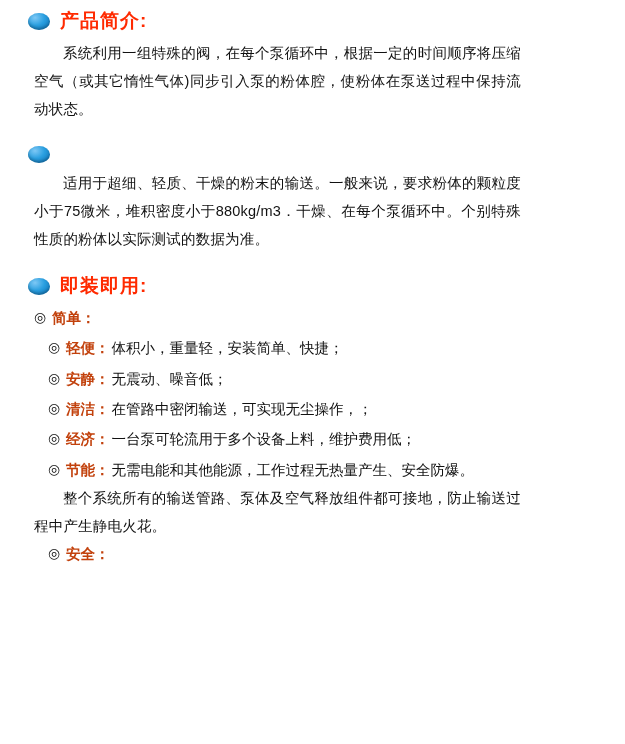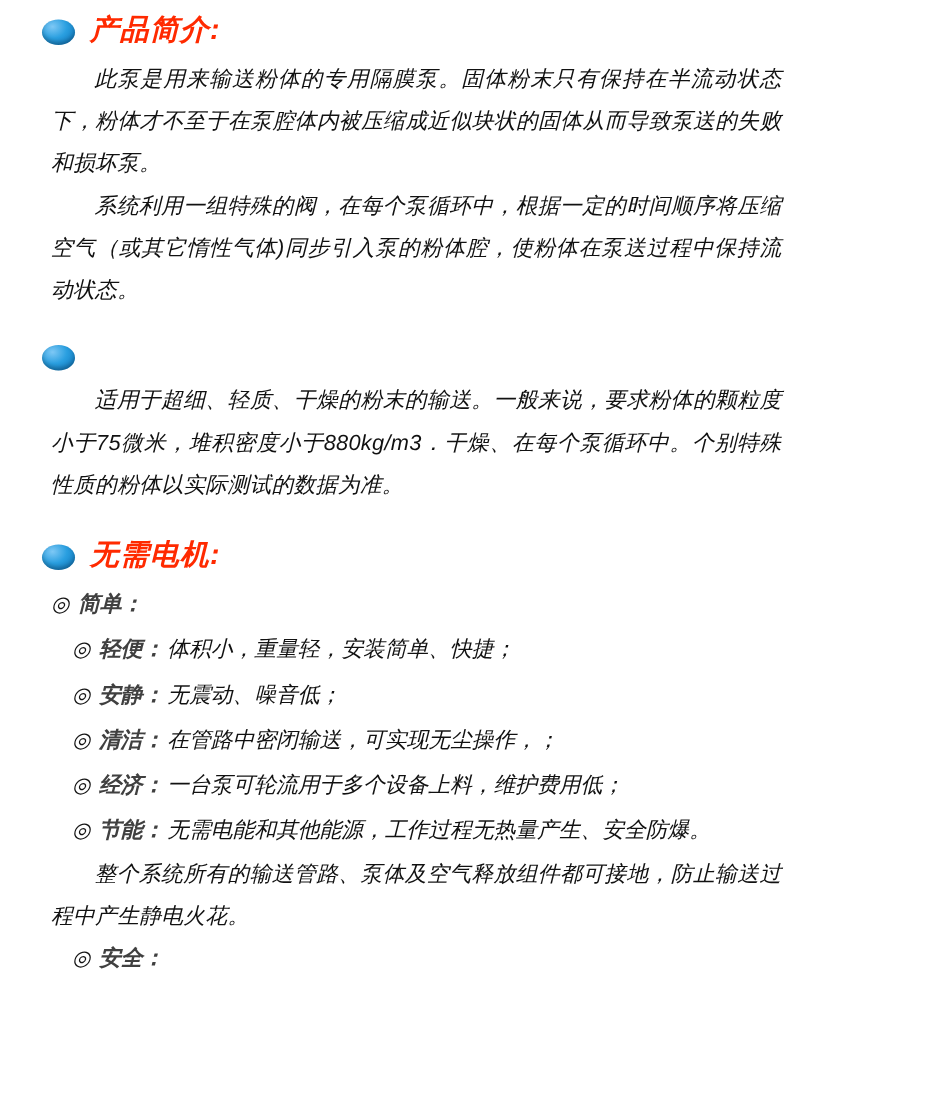--- a/index.html
+++ b/index.html
@@ -13,21 +13,20 @@
     font-family: "Liberation Sans", sans-serif;
     color: #1a1a1a;
     overflow: hidden;
   }
   .page {
     position: relative;
     width: 555px;
     height: 744px;
     padding: 0;
     box-sizing: border-box;
-    font-style: italic;
   }
 
   
   .section-head {
     display: flex;
     align-items: center;
     margin: 0 0 6px 0;
     padding: 0;
   }
   .bullet-icon {
@@ -76,21 +75,21 @@
   .feat-marker {
     flex: 0 0 auto;
     width: 18px;
     color: #111111;
     font-size: 14px;
     line-height: 1.95;
     text-align: left;
   }
   .feat-label {
     flex: 0 0 auto;
-    color: #404040;
+    color: #c2410c;
     font-weight: bold;
     font-size: 14.5px;
     line-height: 1.95;
     padding-right: 2px;
   }
   .feat-text {
     flex: 1 1 auto;
     color: #111111;
     line-height: 1.95;
   }
@@ -101,37 +100,36 @@
 
 <div class="page">
 
   <div class="block-gap-sm"></div>
 
   <div class="section-head">
     <span class="bullet-icon"></span>
     <span class="section-title">产品简介:</span>
   </div>
 
-  <p class="para">此泵是用来输送粉体的专用隔膜泵。固体粉末只有保持在半流动状态下，粉体才不至于在泵腔体内被压缩成近似块状的固体从而导致泵送的失败和损坏泵。</p>
 
   <p class="para">系统利用一组特殊的阀，在每个泵循环中，根据一定的时间顺序将压缩空气（或其它惰性气体)同步引入泵的粉体腔，使粉体在泵送过程中保持流动状态。</p>
 
   <div class="block-gap-md"></div>
 
   <div class="section-head">
     <span class="bullet-icon"></span>
   </div>
 
   <p class="para">适用于超细、轻质、干燥的粉末的输送。一般来说，要求粉体的颗粒度小于75微米，堆积密度小于880kg/m3．干燥、在每个泵循环中。个别特殊性质的粉体以实际测试的数据为准。</p>
 
   <div class="block-gap-md"></div>
 
   <div class="section-head">
     <span class="bullet-icon"></span>
-    <span class="section-title">无需电机:</span>
+    <span class="section-title">即装即用:</span>
   </div>
 
   <div class="feature">
     <span class="feat-marker">◎</span>
     <span class="feat-label">简单：</span>
   </div>
 
   <div class="feature indented">
     <span class="feat-marker">◎</span>
     <span class="feat-label">轻便：</span>

